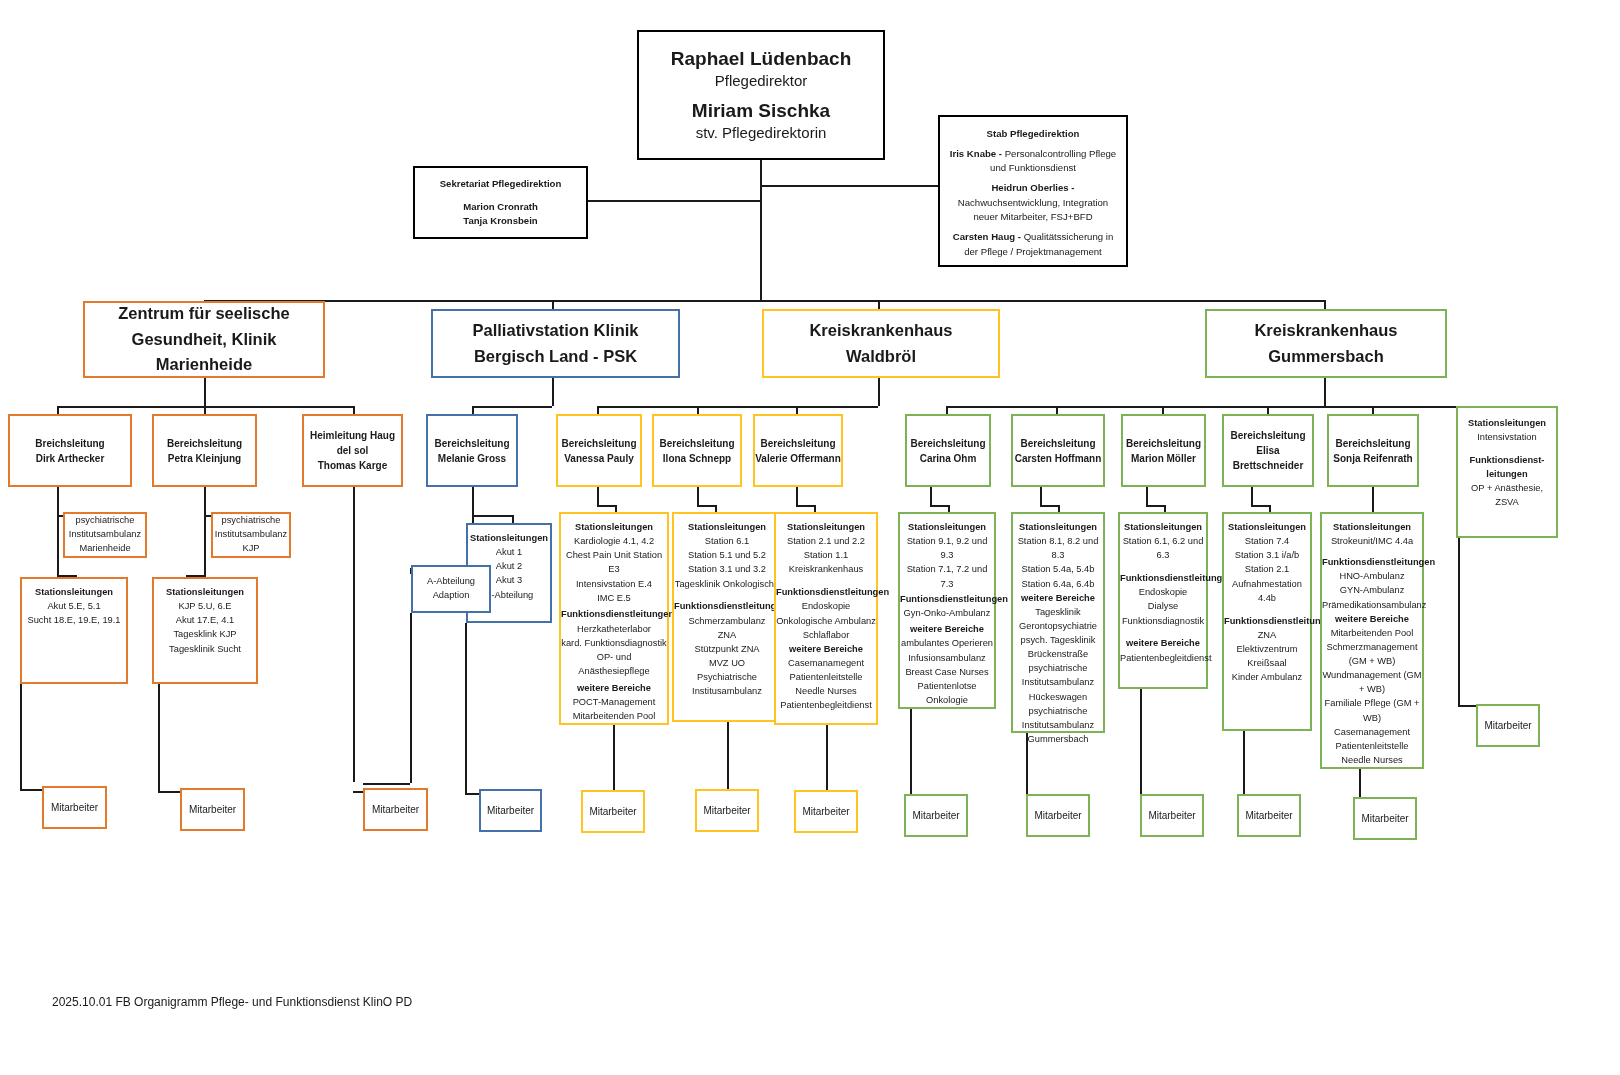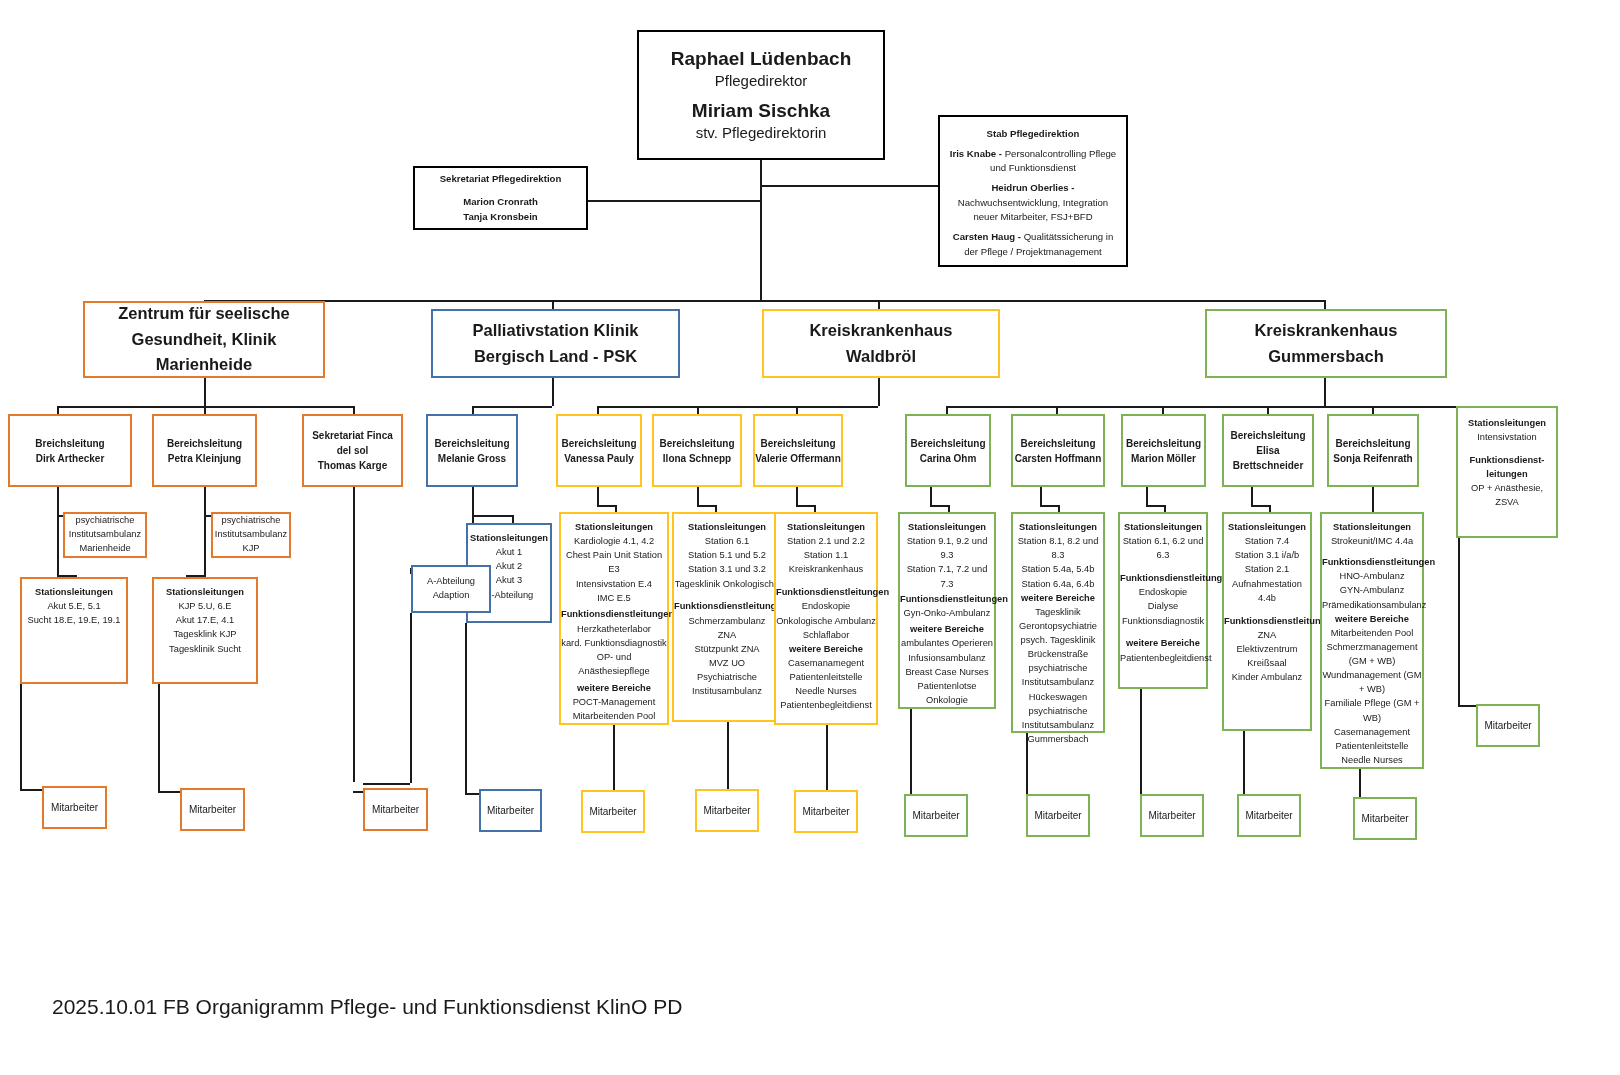--- a/index.html
+++ b/index.html
@@ -26,21 +26,21 @@
   
   .root-name{font-size:19px;font-weight:bold;line-height:1.25;}
   .root-sub{font-size:15px;line-height:1.3;}
   .hdr{font-size:16.5px;font-weight:bold;line-height:1.55;}
   .sec{font-size:9.6px;line-height:1.5;}
   .sec b{font-weight:bold;}
   .lead{font-size:10px;font-weight:bold;line-height:1.5;}
   .list{font-size:9.3px;line-height:1.52;}
   .small{font-size:9.3px;line-height:1.5;}
   .emp{font-size:10px;}
-  .footer{position:absolute;left:52px;top:995px;font-size:21px;color:#1a1a1a;}
+  .footer{position:absolute;left:52px;top:995px;font-size:12px;color:#1a1a1a;}
 </style>
 </head>
 <body>
 
 <div id="canvas">
 
   <div class="ln-v" style="left:760px;top:160px;height:140px;"></div>
 
   <div class="ln-h" style="left:588px;top:200px;width:174px;"></div>
   <div class="ln-v" style="left:588px;top:200px;height:2px;"></div>
@@ -144,21 +144,21 @@
   <div class="ln-v" style="left:1488px;top:705px;height:8px;"></div>
 
   <div class="box b-black" style="left:637px;top:30px;width:248px;height:130px;">
     <span class="root-name ln">Raphael Lüdenbach</span>
     <span class="root-sub ln">Pflegedirektor</span>
     <span class="sp"></span>
     <span class="root-name ln">Miriam Sischka</span>
     <span class="root-sub ln">stv. Pflegedirektorin</span>
   </div>
 
-  <div class="box b-black" style="left:413px;top:166px;width:175px;height:64px;">
+  <div class="box b-black" style="left:413px;top:166px;width:175px;height:73px;">
     <span class="sec ln" style="font-weight:bold;">Sekretariat Pflegedirektion</span>
     <span class="sp"></span>
     <span class="sec ln" style="font-weight:bold;">Marion Cronrath</span>
     <span class="sec ln" style="font-weight:bold;">Tanja Kronsbein</span>
   </div>
 
   <div class="box b-black" style="left:938px;top:115px;width:190px;height:152px;padding:6px 8px;justify-content:flex-start;">
     <span class="sec ln" style="font-weight:bold;margin-top:4px;">Stab Pflegedirektion</span>
     <span class="sp"></span>
     <span class="sec ln"><b>Iris Knabe - </b><span>Personalcontrolling Pflege und Funktionsdienst</span></span>
@@ -188,21 +188,21 @@
 
   <div class="box b-orange" style="left:8px;top:414px;width:124px;height:73px;">
     <span class="lead ln">Breichsleitung</span>
     <span class="lead ln">Dirk Arthecker</span>
   </div>
   <div class="box b-orange" style="left:152px;top:414px;width:105px;height:73px;">
     <span class="lead ln">Bereichsleitung</span>
     <span class="lead ln">Petra Kleinjung</span>
   </div>
   <div class="box b-orange" style="left:302px;top:414px;width:101px;height:73px;">
-    <span class="lead ln">Sekretariat Finca del sol</span>
+    <span class="lead ln">Heimleitung Haug del sol</span>
     <span class="lead ln">Thomas Karge</span>
   </div>
 
   <div class="box b-orange" style="left:63px;top:512px;width:84px;height:46px;">
     <span class="small ln">psychiatrische Institutsambulanz Marienheide</span>
   </div>
   <div class="box b-orange" style="left:211px;top:512px;width:80px;height:46px;">
     <span class="small ln">psychiatrische Institutsambulanz KJP</span>
   </div>
 

